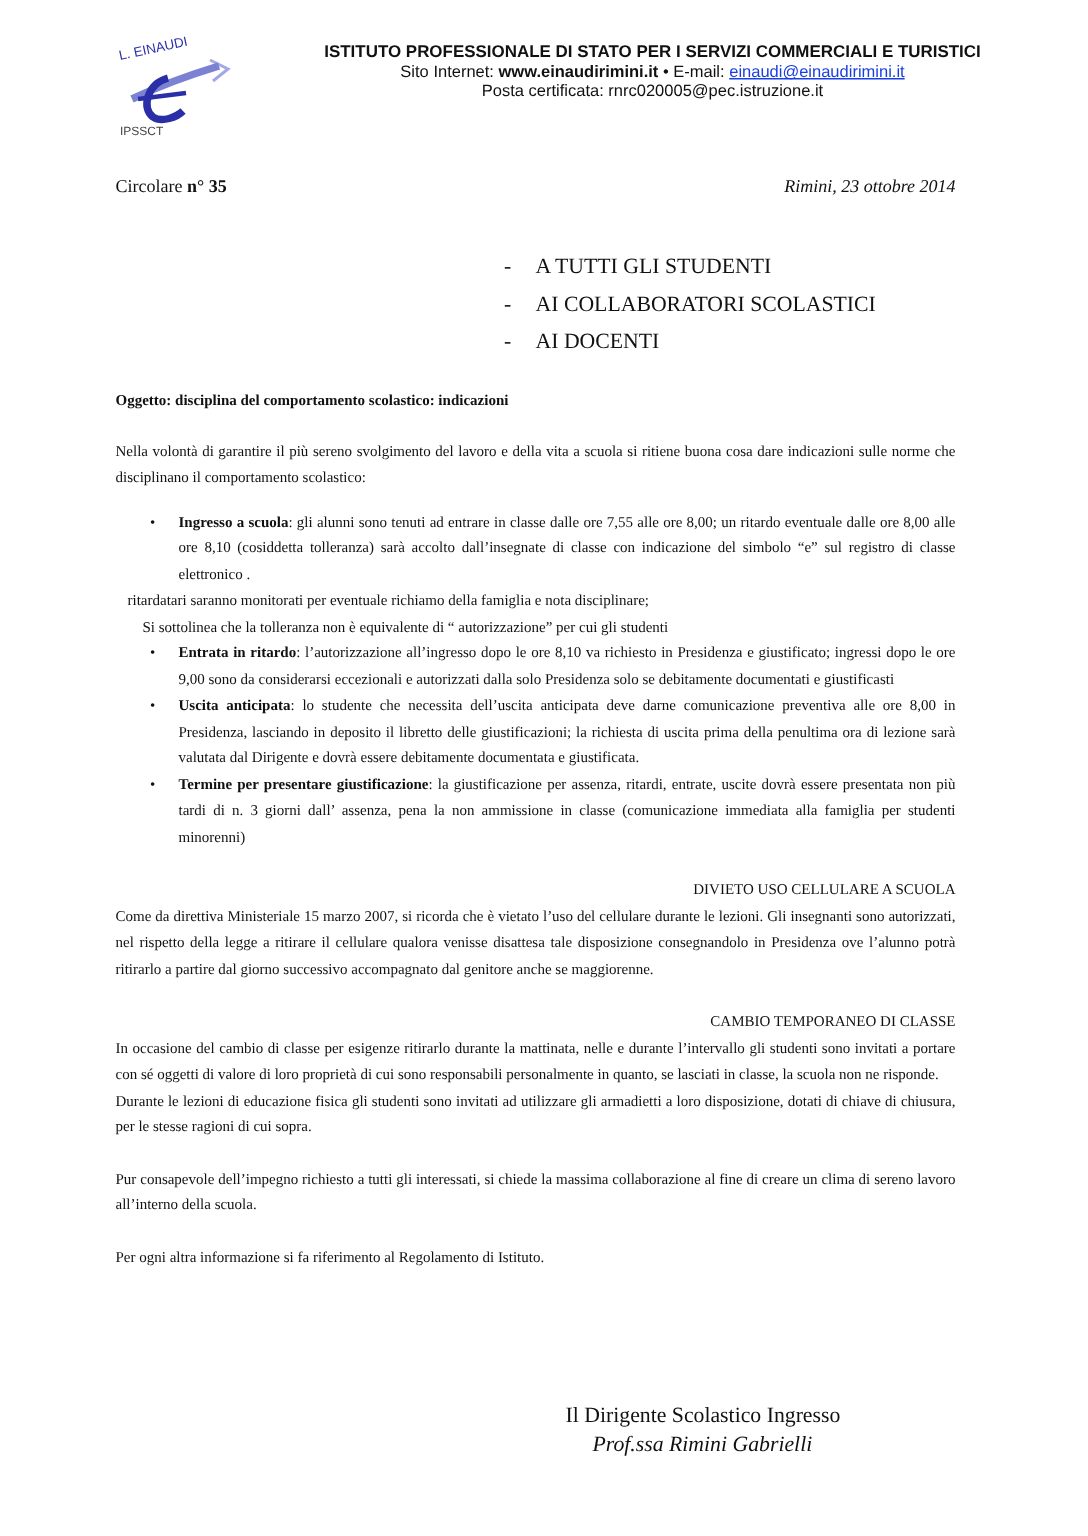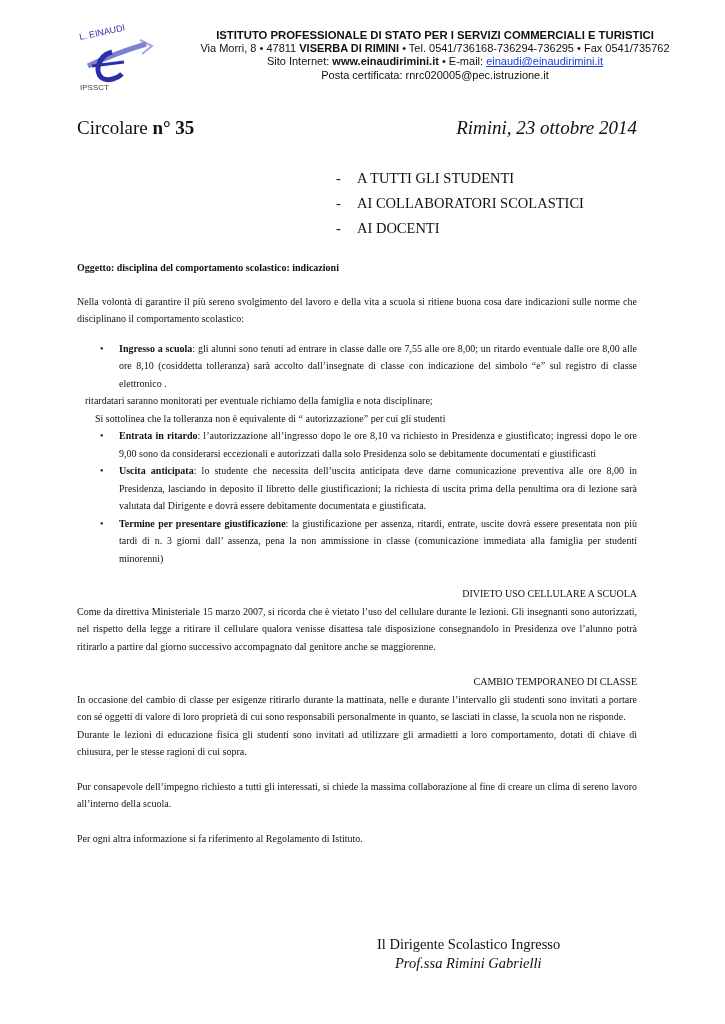--- a/index.html
+++ b/index.html
@@ -6,21 +6,21 @@
   body { width: 725px; height: 1024px; position: relative; overflow: hidden; color: #111; }
   .serif { font-family: "Liberation Serif", "DejaVu Serif", serif; }
   .sans { font-family: "Liberation Sans", "DejaVu Sans", sans-serif; }
 
   .header { position: absolute; left: 0; top: 0; width: 725px; height: 100px; }
   .logo { position: absolute; left: 68px; top: 24px; width: 90px; height: 70px; }
   .inst { position: absolute; left: 150px; top: 29px; width: 570px; text-align: center; font-size: 11px; line-height: 13.2px; }
   .inst .name { font-weight: bold; font-size: 11.3px; }
   .inst a { color: #1a3fe0; text-decoration: underline; }
 
-  .circ-row { position: absolute; left: 77px; top: 117px; width: 560px; font-size: 19px; }
+  .circ-row { position: absolute; left: 77px; top: 117px; width: 560px; font-size: 12px; }
   .circ-row .num { font-weight: bold; }
   .circ-row .date { position: absolute; right: 0; top: 0; font-style: italic; }
 
   .recipients { position: absolute; left: 336px; top: 166px; font-size: 14.5px; }
   .recipients .r { height: 25px; line-height: 25px; }
   .recipients .dash { display: inline-block; width: 21px; }
 
   .content { position: absolute; left: 77px; top: 259px; width: 560px; font-size: 10px; line-height: 17.5px; }
   .content p { margin: 0; }
   .subject { font-weight: bold; margin-bottom: 16px !important; }
@@ -46,21 +46,20 @@
       <text x="12" y="16" font-size="9" fill="#2a2fa8" transform="rotate(-12 12 16)" font-family="Liberation Sans, sans-serif">L. EINAUDI</text>
       <path d="M20 42 Q45 30 78 20" stroke="#5a63c8" stroke-width="5" fill="none" opacity="0.8"></path>
       <path d="M72 16 L84 22 L74 30" stroke="#7a84d8" stroke-width="2" fill="none" opacity="0.7"></path>
       <path d="M44 28 C30 32 26 48 34 54 C40 58 50 54 54 50" stroke="#2a2fa8" stroke-width="5" fill="none"></path>
       <path d="M24 42 L56 38" stroke="#2a2fa8" stroke-width="3" fill="none"></path>
       <text x="12" y="66" font-size="8" fill="#444" font-family="Liberation Sans, sans-serif">IPSSCT</text>
     </svg>
   </div>
   <div class="inst sans">
     <div class="name">ISTITUTO PROFESSIONALE DI STATO PER I SERVIZI COMMERCIALI E TURISTICI</div>
-    <div><span>Via Morri, 8 • 47811 </span><b>VISERBA DI RIMINI</b><span> • Tel. 0541/736168-736294-736295 • Fax 0541/735762</span></div>
     <div><span>Sito Internet: </span><b>www.einaudirimini.it</b><span> • E-mail: </span><a>einaudi@einaudirimini.it</a></div>
     <div>Posta certificata: rnrc020005@pec.istruzione.it</div>
   </div>
 </div>
 
 <div class="circ-row">
   <span>Circolare </span><span class="num">n° 35</span>
   <span class="date">Rimini, 23 ottobre 2014</span>
 </div>
 
@@ -83,21 +82,21 @@
     <li><span class="bullet">•</span><b>Entrata in ritardo</b><span>: l’autorizzazione all’ingresso dopo le ore 8,10 va richiesto in Presidenza  e giustificato;  ingressi dopo le ore 9,00 sono da considerarsi eccezionali e autorizzati dalla solo Presidenza solo  se debitamente documentati e giustificasti</span></li>
     <li><span class="bullet">•</span><b>Uscita anticipata</b><span>: lo studente che necessita dell’uscita anticipata deve darne comunicazione preventiva alle ore 8,00 in Presidenza, lasciando in deposito il libretto delle giustificazioni; la richiesta di uscita prima della penultima ora di lezione sarà valutata dal Dirigente e dovrà essere debitamente documentata  e giustificata.</span></li>
     <li><span class="bullet">•</span><b>Termine per presentare giustificazione</b><span>: la giustificazione per assenza, ritardi, entrate, uscite dovrà essere presentata non più tardi di n. 3 giorni dall’ assenza, pena la non ammissione in classe (comunicazione immediata alla famiglia per studenti minorenni)</span></li>
   </ul>
 
   <p class="section-title">DIVIETO USO CELLULARE A SCUOLA</p>
   <p class="justify">Come da direttiva Ministeriale 15 marzo 2007, si ricorda che è vietato l’uso del cellulare durante le lezioni. Gli insegnanti sono autorizzati, nel rispetto della legge a ritirare il cellulare qualora venisse disattesa tale disposizione consegnandolo in Presidenza ove l’alunno potrà ritirarlo a partire dal giorno successivo accompagnato dal genitore anche se maggiorenne.</p>
 
   <p class="section-title">CAMBIO TEMPORANEO DI CLASSE</p>
   <p class="justify">In occasione del  cambio di classe  per esigenze ritirarlo durante la mattinata, nelle  e durante l’intervallo gli studenti sono  invitati a portare con sé oggetti di valore di loro proprietà di cui sono responsabili personalmente  in quanto, se lasciati in classe, la scuola  non ne risponde.</p>
-  <p class="justify">Durante le lezioni di educazione fisica gli studenti sono  invitati ad utilizzare gli armadietti a loro comportamento, dotati di chiave di chiusura, per le stesse ragioni di cui sopra.</p>
+  <p class="justify">Durante le lezioni di educazione fisica gli studenti sono  invitati ad utilizzare gli armadietti a loro disposizione, dotati di chiave di chiusura, per le stesse ragioni di cui sopra.</p>
 
   <div class="gap"></div>
   <p class="justify">Pur consapevole dell’impegno richiesto a tutti gli interessati, si chiede la massima collaborazione al fine di creare un clima di sereno lavoro all’interno della scuola.</p>
   <div class="gap"></div>
   <p>Per ogni altra informazione si fa riferimento al Regolamento di Istituto.</p>
 </div>
 
 <div class="sign">
   <div>Il Dirigente Scolastico Ingresso</div>
   <div class="name">Prof.ssa Rimini Gabrielli</div>

